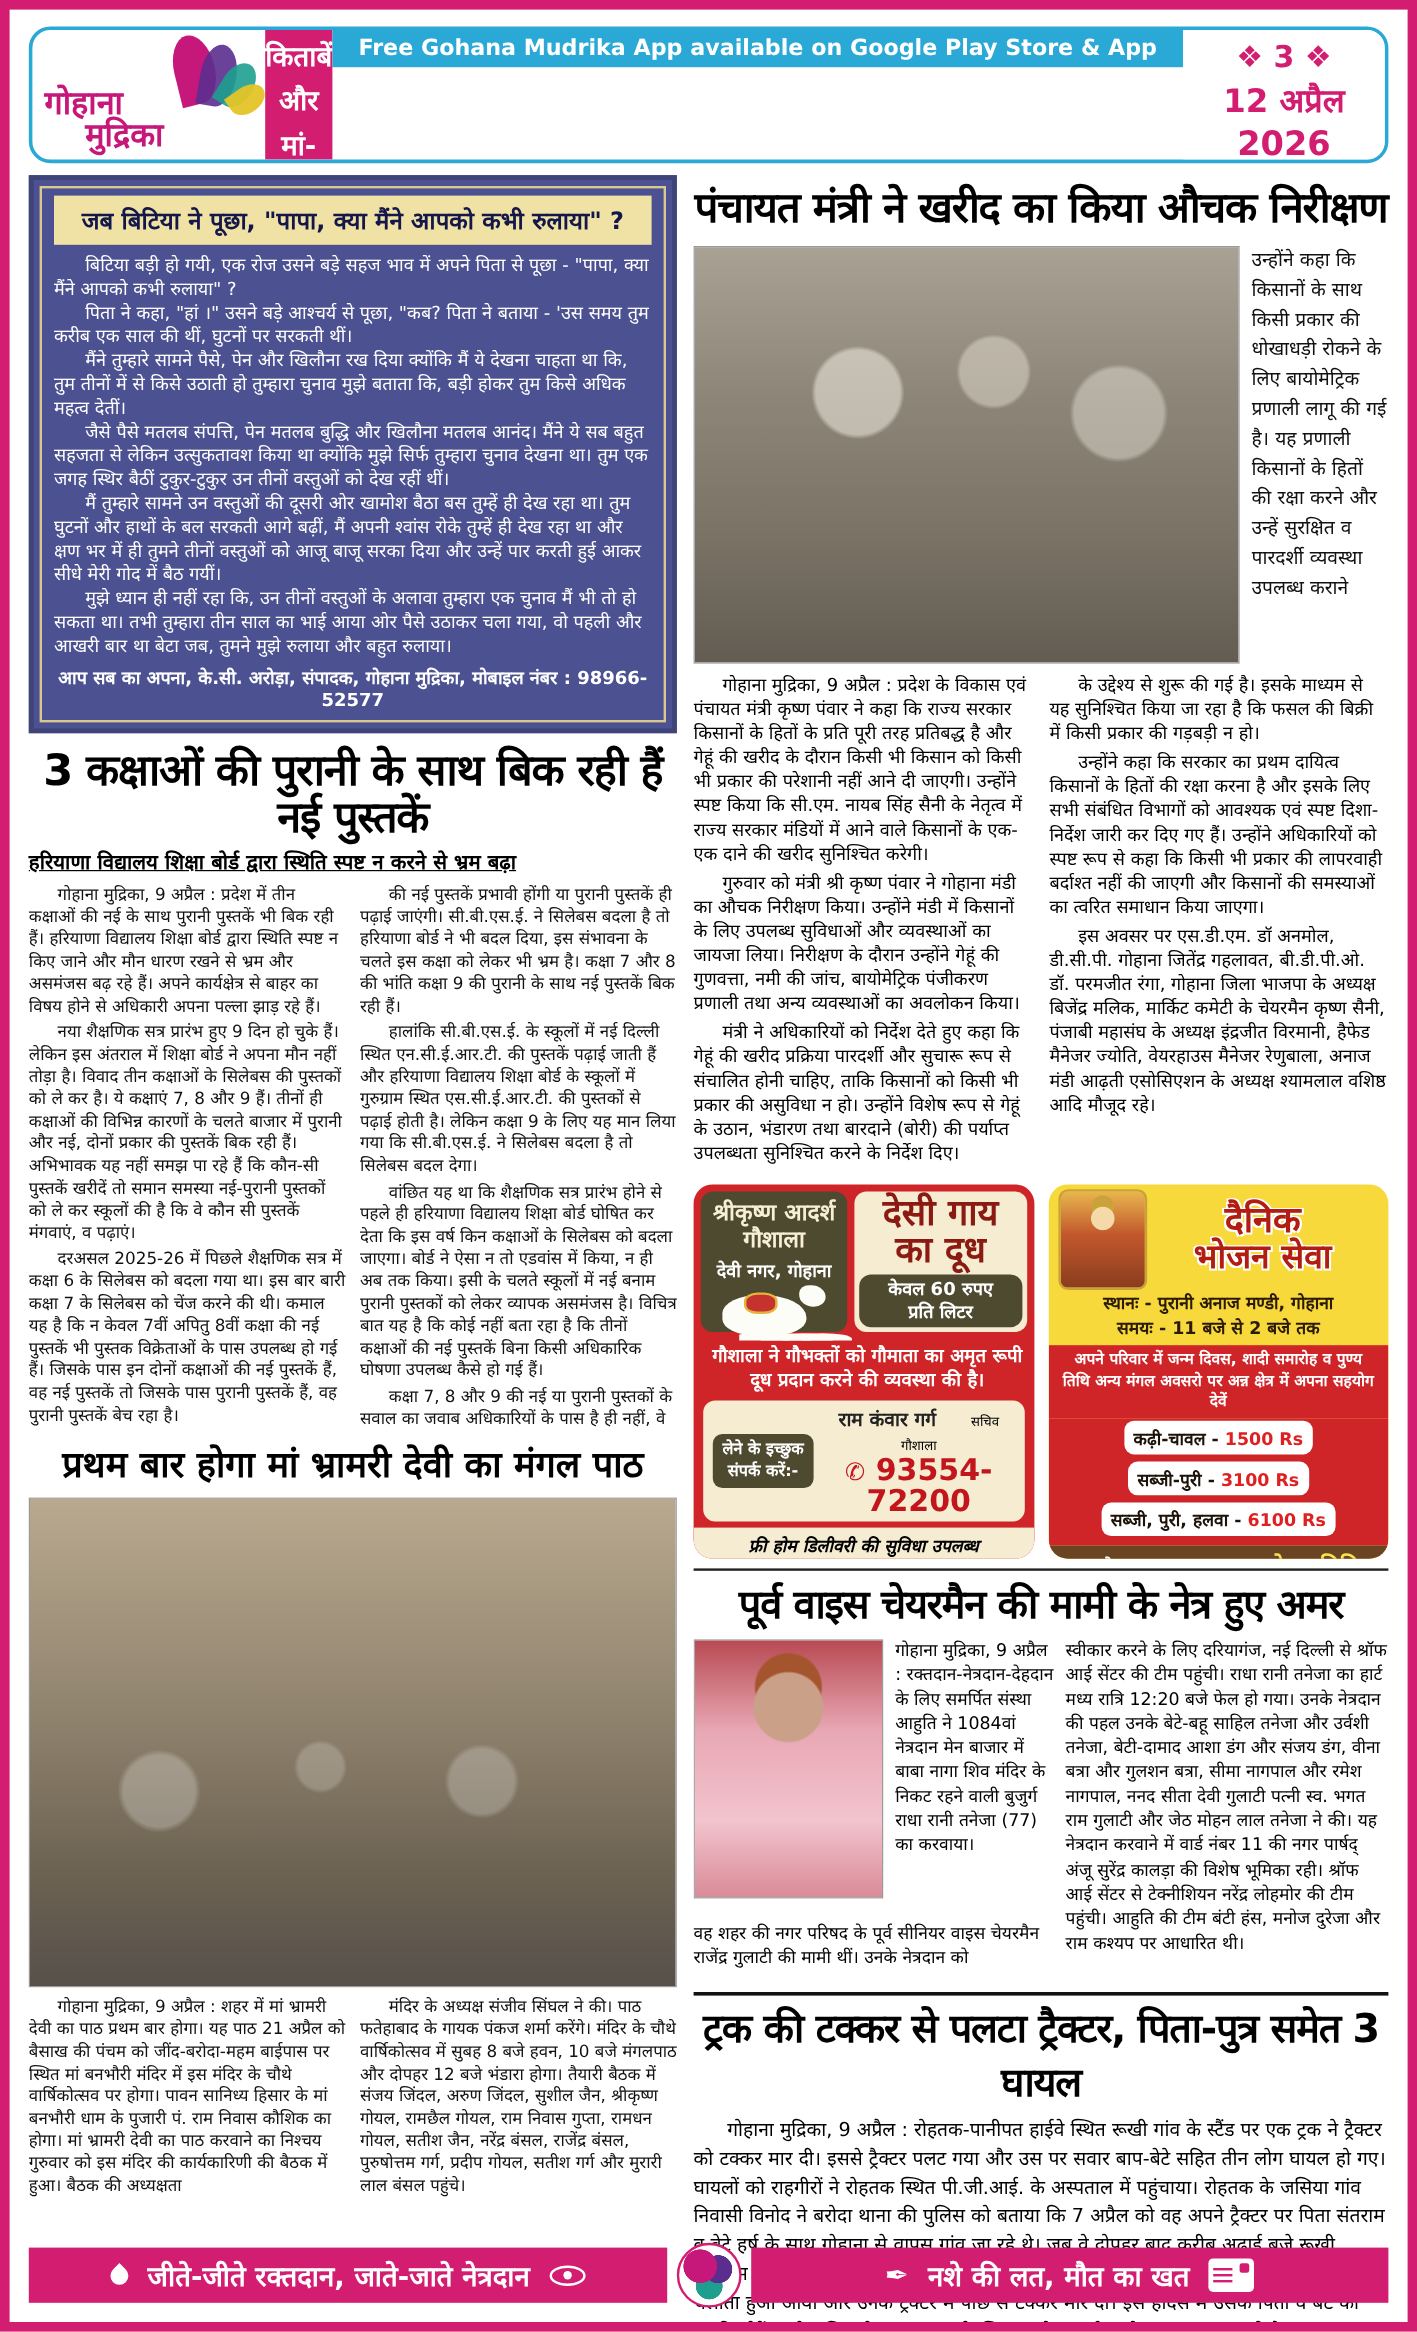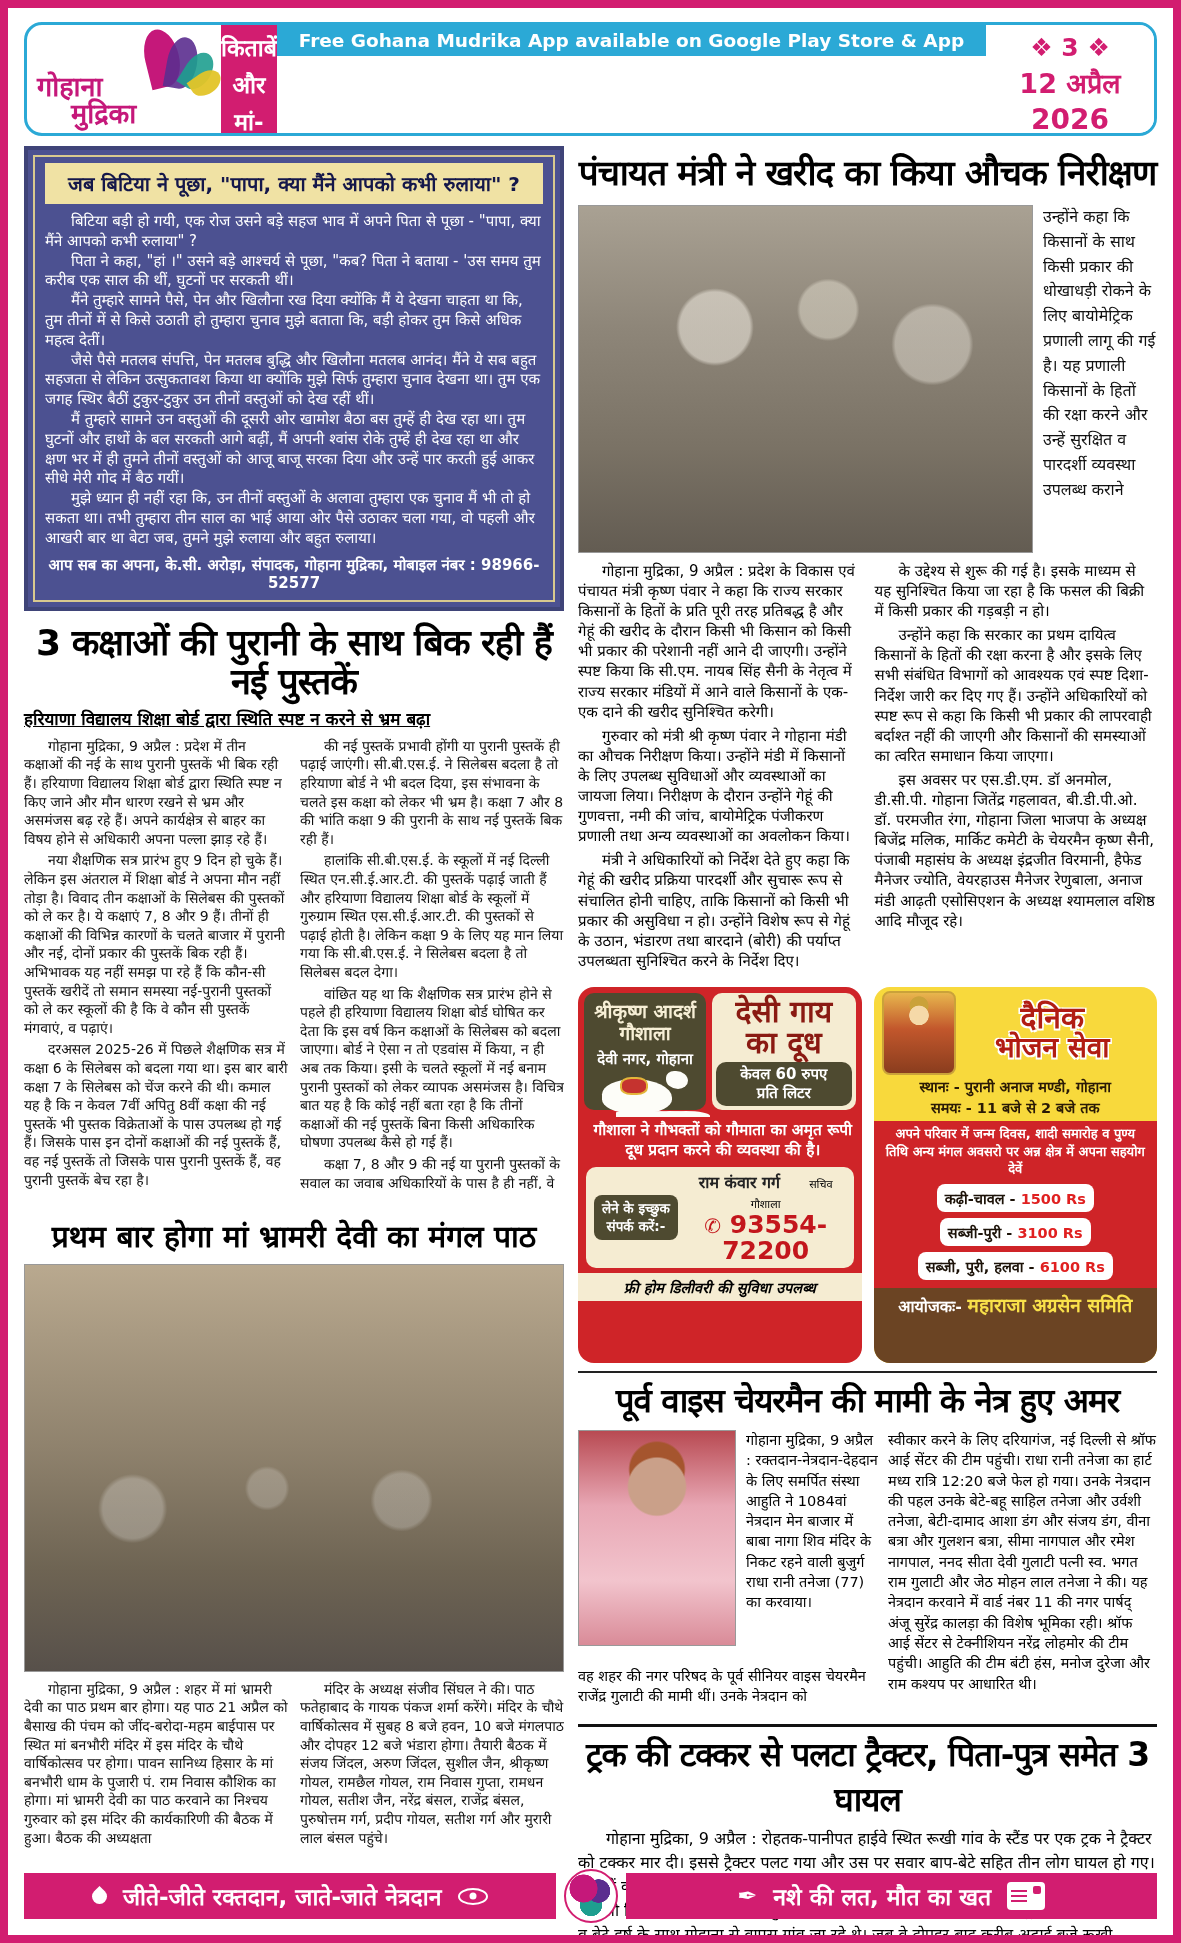--- a/index.html
+++ b/index.html
@@ -67,21 +67,21 @@
   .books-subhead {
     font-size:17px; font-weight:bold; text-decoration:underline;
     margin:2px 0 6px; line-height:1.35;
   }
   .twocol { display:flex; gap:12px; overflow:hidden; }
   .books-body { height:452px; }
   .tcol { flex:1; font-size:14px; line-height:1.33; color:#111; min-width:0; }
   .tcol p { text-indent:24px; margin-bottom:3px; }
 
   
-  .mangal-headline { font-size:30px; font-weight:bold; text-align:center; margin:26px 0 8px; }
+  .mangal-headline { font-size:30px; font-weight:bold; text-align:center; margin:10px 0 8px; }
   .photo { border:1px solid #999; }
   .mangal-photo {
     width:100%; height:408px;
     background:
       radial-gradient(circle at 20% 60%, rgba(255,255,255,.25) 0 6%, transparent 7%),
       radial-gradient(circle at 45% 55%, rgba(255,255,255,.2) 0 5%, transparent 6%),
       radial-gradient(circle at 70% 58%, rgba(240,240,240,.25) 0 6%, transparent 7%),
       linear-gradient(180deg,#b9a98f 0%,#8f826d 45%,#6e6453 75%,#57504a 100%);
   }
   .mangal-body { height:208px; margin-top:8px; }
@@ -96,21 +96,21 @@
       radial-gradient(circle at 55% 30%, rgba(235,230,215,.45) 0 8%, transparent 9%),
       radial-gradient(circle at 78% 40%, rgba(245,240,230,.4) 0 9%, transparent 10%),
       linear-gradient(180deg,#a9a193 0%,#8e8679 35%,#7a7265 70%,#635c52 100%);
   }
   .side-text { flex:1; font-size:16px; line-height:1.55; color:#111; overflow:hidden; }
   .p-cols { display:flex; gap:14px; margin-top:8px; height:420px; overflow:hidden; }
   .pcol { flex:1; font-size:15px; line-height:1.34; min-width:0; }
   .pcol p { text-indent:24px; margin-bottom:4px; }
 
   
-  .ads-row { display:flex; gap:12px; margin-top:6px; height:376px; }
+  .ads-row { display:flex; gap:12px; margin-top:6px; height:312px; }
   .ad { flex:1; border-radius:16px; overflow:hidden; position:relative; min-width:0; }
 
   .ad-gau { background:#cf2428; display:flex; flex-direction:column; }
   .gau-top { display:flex; gap:6px; padding:6px; }
   .gau-name { background:#4e4a30; border-radius:10px; color:#fff; text-align:center; padding:8px 6px; width:45%; }
   .gau-n1 { font-size:19px; font-weight:bold; color:#f7efd6; line-height:1.15; }
   .gau-n2 { font-size:15px; font-weight:bold; margin-top:3px; }
   .gau-prod { flex:1; background:#f5ecd2; border-radius:10px; text-align:center; padding:4px; }
   .gau-p1 { color:#8a1a12; font-weight:bold; font-size:30px; line-height:1.02; }
   .gau-price { background:#4e4a30; color:#fff; border-radius:10px; font-weight:bold; font-size:15px; padding:3px 4px; margin-top:4px; line-height:1.25; }

